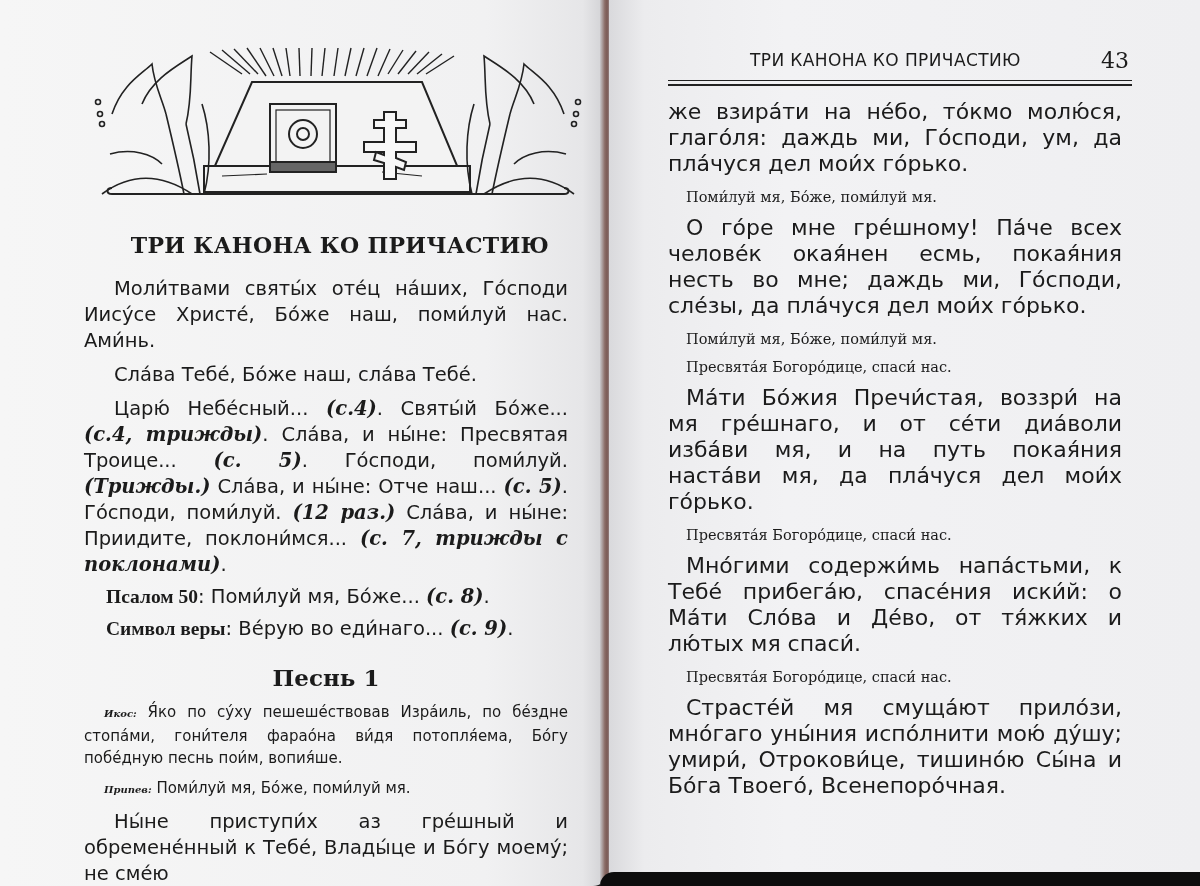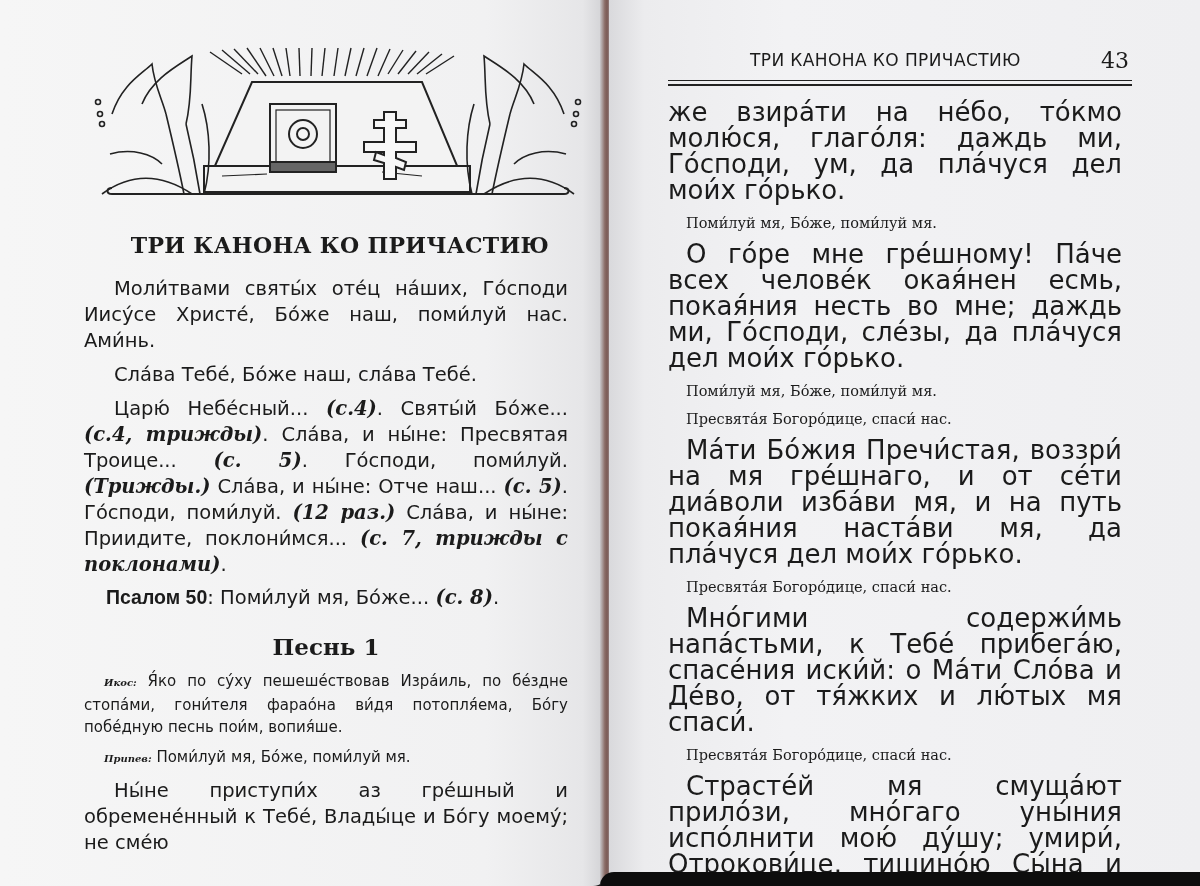--- a/index.html
+++ b/index.html
@@ -34,38 +34,38 @@
   .illustration { position: absolute; left: 92px; top: 44px; width: 492px; height: 154px; }
   .left-title {
     position: absolute; left: 80px; width: 520px; top: 232px; text-align: center;
     font-family: "DejaVu Serif", serif; font-weight: bold; font-size: 22px; letter-spacing: 0.3px;
   }
   .left-body { position: absolute; left: 84px; top: 276px; width: 484px; }
   .para { font-size: 19.5px; line-height: 26px; margin: 0 0 8px 0; text-indent: 30px; text-align: justify; }
   .para.tight { margin-bottom: 6px; }
   .lead { text-indent: 22px; }
   .ital { font-family: "DejaVu Serif", serif; font-style: italic; font-weight: bold; }
-  .bold-serif { font-family: Liberation Sans, sans-serif; font-weight: bold; }
+  .bold-serif { font-family: Liberation Serif, serif; font-weight: bold; }
   .song-title {
     text-align: center; font-family: "DejaVu Serif", serif; font-weight: bold;
     font-size: 23px; margin: 22px 0 10px 0;
   }
   .small { font-size: 15px; line-height: 22px; margin: 0 0 8px 0; text-indent: 20px; text-align: justify; }
   .small .ital { font-size: 10px; }
 
   
   .running-head {
     position: absolute; left: 668px; top: 46px; width: 463px; height: 30px;
   }
   .rh-title { position: absolute; left: 82px; top: 4px; font-size: 17px; letter-spacing: 0.4px; }
   .rh-page { position: absolute; right: 2px; top: 2px; font-family: "DejaVu Serif", serif; font-size: 22px; }
   .rule1 { position: absolute; left: 668px; top: 80px; width: 464px; height: 1px; background: #222; }
   .rule2 { position: absolute; left: 668px; top: 84px; width: 464px; height: 2px; background: #222; }
   .right-body { position: absolute; left: 668px; top: 99px; width: 462px; }
-  .r-para { font-size: 26px; line-height: 26px; margin: 0 8px 10px 0; text-align: justify; }
+  .r-para { font-size: 22px; line-height: 26px; margin: 0 8px 10px 0; text-align: justify; }
   .r-para.ind { text-indent: 18px; }
   .r-ref { font-family: "DejaVu Serif", serif; font-size: 14.5px; line-height: 20px; margin: 0 0 8px 0; text-indent: 18px; }
 </style>
 </head>
 <body>
 
 <div class="page page-left">
   <svg class="illustration" viewBox="0 0 492 154" xmlns="http://www.w3.org/2000/svg">
     <g stroke="#222" stroke-width="1.4">
       <line x1="118" y1="8" x2="150" y2="30"></line>
@@ -133,20 +133,23 @@
 
   <div class="left-body">
     <p class="para">Моли́твами святы́х оте́ц на́ших, Го́споди Иису́се Христе́, Бо́же наш, поми́луй нас. Ами́нь.</p>
     <p class="para">Сла́ва Тебе́, Бо́же наш, сла́ва Тебе́.</p>
     <p class="para tight">
       <span>Царю́ Небе́сный... </span><span class="ital">(с.4)</span><span>. Святы́й Бо́же... </span><span class="ital">(с.4, трижды)</span><span>. Сла́ва, и ны́не: Пресвятая Троице... </span><span class="ital">(с. 5)</span><span>. Го́споди, поми́луй. </span><span class="ital">(Трижды.)</span><span> Сла́ва, и ны́не: Отче наш... </span><span class="ital">(с. 5)</span><span>. Го́споди, поми́луй. </span><span class="ital">(12 раз.)</span><span> Сла́ва, и ны́не: Приидите, поклони́мся... </span><span class="ital">(с. 7, трижды с поклонами)</span><span>.</span>
     </p>
     <p class="para tight lead">
       <span class="bold-serif">Псалом 50</span><span>: Поми́луй мя, Бо́же... </span><span class="ital">(с. 8)</span><span>.</span>
     </p>
+    <p class="para tight lead">
+      <span class="bold-serif">Символ веры</span><span>: Ве́рую во еди́наго... </span><span class="ital">(с. 9)</span><span>.</span>
+    </p>
 
     <div class="song-title">Песнь 1</div>
 
     <p class="small">
       <span class="ital">Икос:</span><span> Я́ко по су́ху пешеше́ствовав Изра́иль, по бе́здне стопа́ми, гони́теля фарао́на ви́дя потопля́ема, Бо́гу побе́дную песнь пои́м, вопия́ше.</span>
     </p>
     <p class="small">
       <span class="ital">Припев:</span><span> Поми́луй мя, Бо́же, поми́луй мя.</span>
     </p>
     <p class="para">Ны́не приступи́х аз гре́шный и обремене́нный к Тебе́, Влады́це и Бо́гу моему́; не сме́ю</p>

